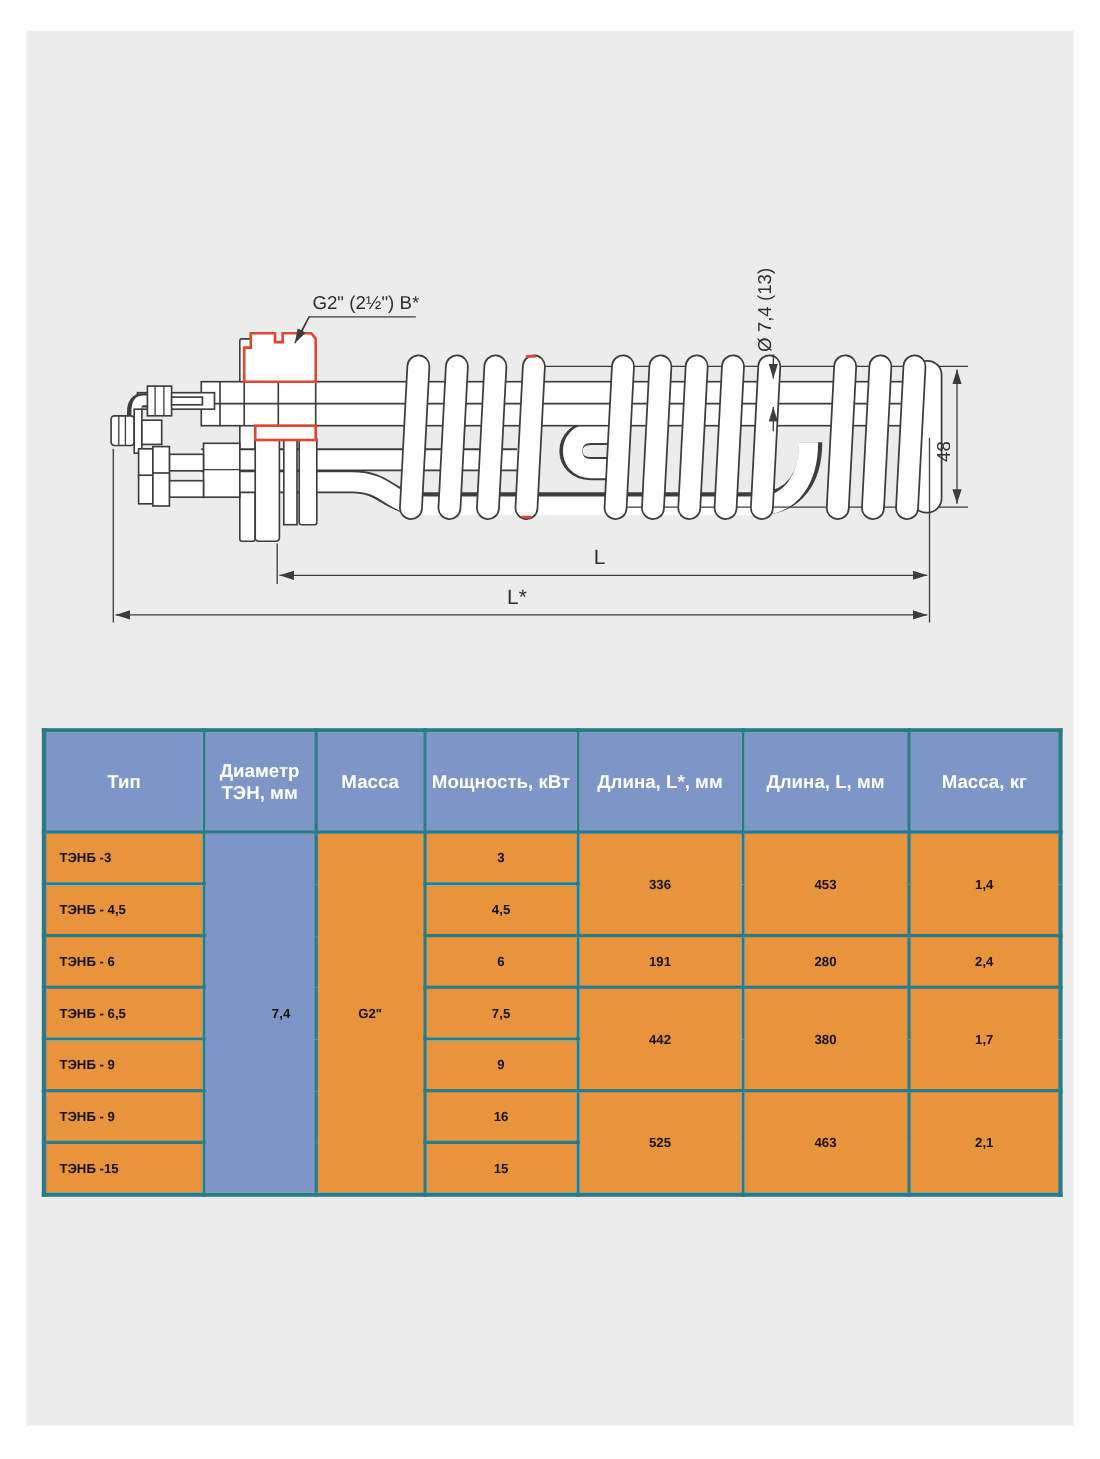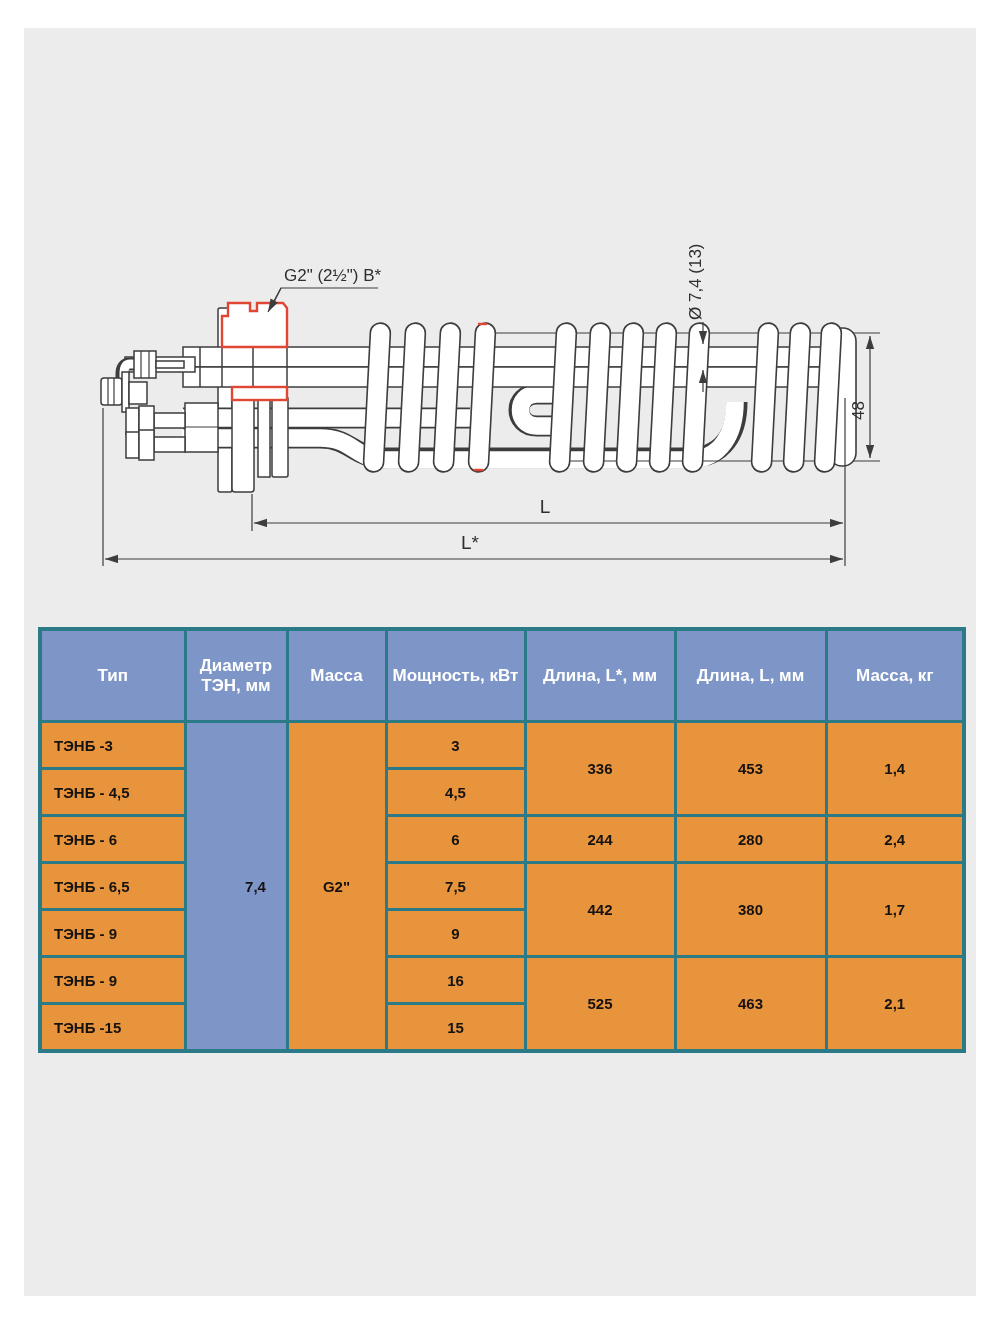--- a/index.html
+++ b/index.html
@@ -14,25 +14,25 @@
   .white{fill:#ffffff; stroke:#3d3d3d; stroke-width:1.5;}
   .tube-o{fill:none; stroke:#3d3d3d; stroke-width:21;}
   .tube-i{fill:none; stroke:#ffffff; stroke-width:17.5;}
   .loop {fill:#ffffff; stroke:#3d3d3d; stroke-width:1.6;}
   .red  {fill:#ffffff; stroke:#e04634; stroke-width:2.4;}
   .redtick{stroke:#e04634; stroke-width:2.4;}
   .dim-label{fill:#2f2f2f; font-size:17px;}
   .dim-label-lg{fill:#2f2f2f; font-size:19px;}
 
   
-  .spec-table{position:absolute; left:14px; top:599px; border-collapse:collapse; table-layout:fixed; width:924px;}
+  .spec-table{position:absolute; left:14px; top:634px; border-collapse:collapse; table-layout:fixed; width:924px;}
   .spec-table td,.spec-table th{border:3px solid #2b7a88; overflow:hidden;}
   .spec-table{border:4px solid #2b7a88;}
   .spec-table th{background:#7e96c7; color:#ffffff; font-size:17px; font-weight:bold; height:85px; text-align:center; padding:2px;}
-  .spec-table td{background:#e8943d; color:#151210; font-size:15px; font-weight:bold; height:42px; text-align:center; padding:1px;}
+  .spec-table td{background:#e8943d; color:#151210; font-size:12px; font-weight:bold; height:42px; text-align:center; padding:1px;}
   .spec-table td.type{text-align:left; padding-left:12px;}
   .spec-table td.blue{background:#7e96c7; color:#151210;padding-left:40px;}
 </style>
 </head>
 <body>
 
 <div class="panel">
 
   <svg class="drawing" width="952" height="592" viewBox="24 28 952 592" xmlns="http://www.w3.org/2000/svg">
     <defs>
@@ -190,21 +190,21 @@
         <td rowspan="2">453</td>
         <td rowspan="2">1,4</td>
       </tr>
       <tr>
         <td class="type">ТЭНБ - 4,5</td>
         <td>4,5</td>
       </tr>
       <tr>
         <td class="type">ТЭНБ - 6</td>
         <td>6</td>
-        <td>244</td>
+        <td>191</td>
         <td>280</td>
         <td>2,4</td>
       </tr>
       <tr>
         <td class="type">ТЭНБ - 6,5</td>
         <td>7,5</td>
         <td rowspan="2">442</td>
         <td rowspan="2">380</td>
         <td rowspan="2">1,7</td>
       </tr>

